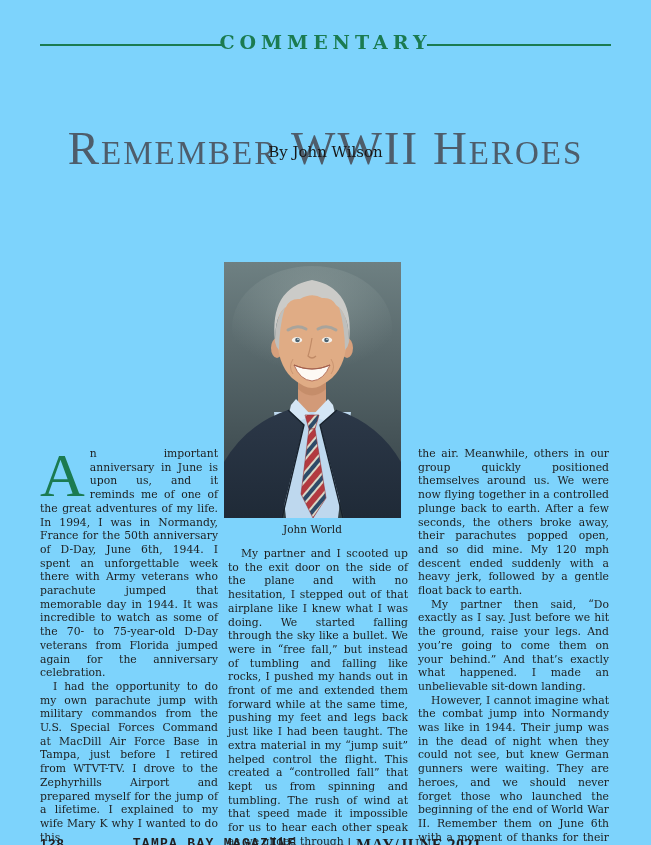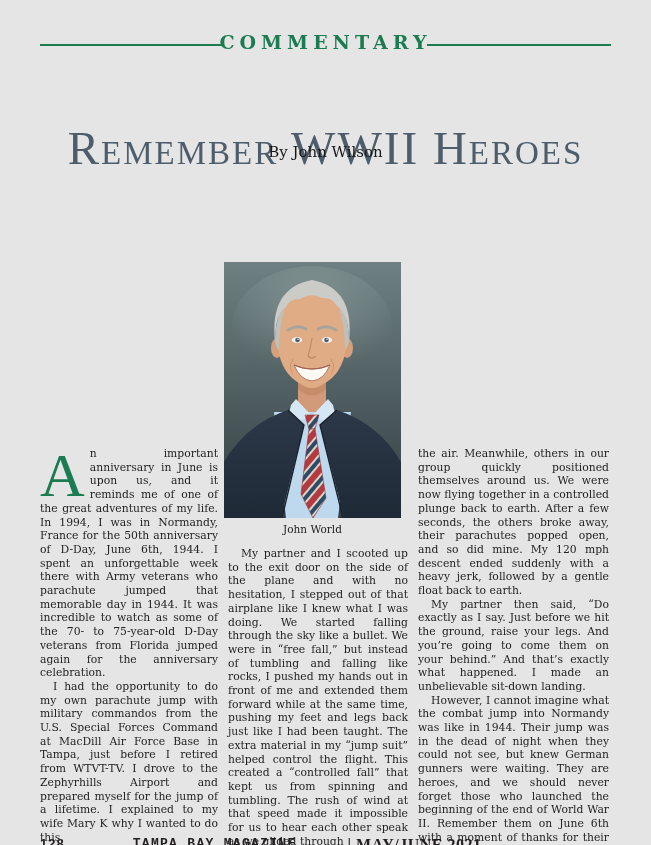--- a/index.html
+++ b/index.html
@@ -1,18 +1,18 @@
 <!DOCTYPE html>
 <html><head>
 <meta charset="utf-8">
 <style>
   html,body { margin:0; padding:0; background:#ffffff; }
   .page {
     position:relative; width:651px; height:845px; margin:0 auto;
-    background:#e5e5e5; overflow:hidden;
+    background:#7dd3fc; overflow:hidden;
     font-family:"DejaVu Serif", serif; color:#1e1e1e;
   }
 
   
   .header-rule { position:absolute; top:44px; height:2px; background:#1b7b51; }
   .rule-left  { left:40px;  width:184px; }
   .rule-right { left:427px; width:184px; }
   .header-label {
     position:absolute; top:31px; left:0; width:651px; text-align:center;
     font-family:"DejaVu Serif", serif; font-weight:bold;

